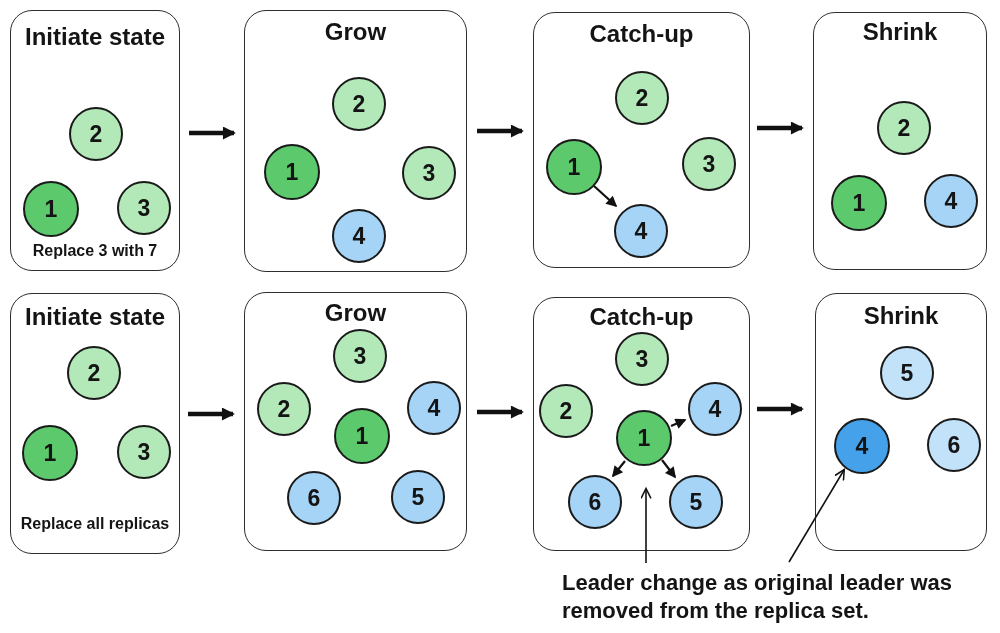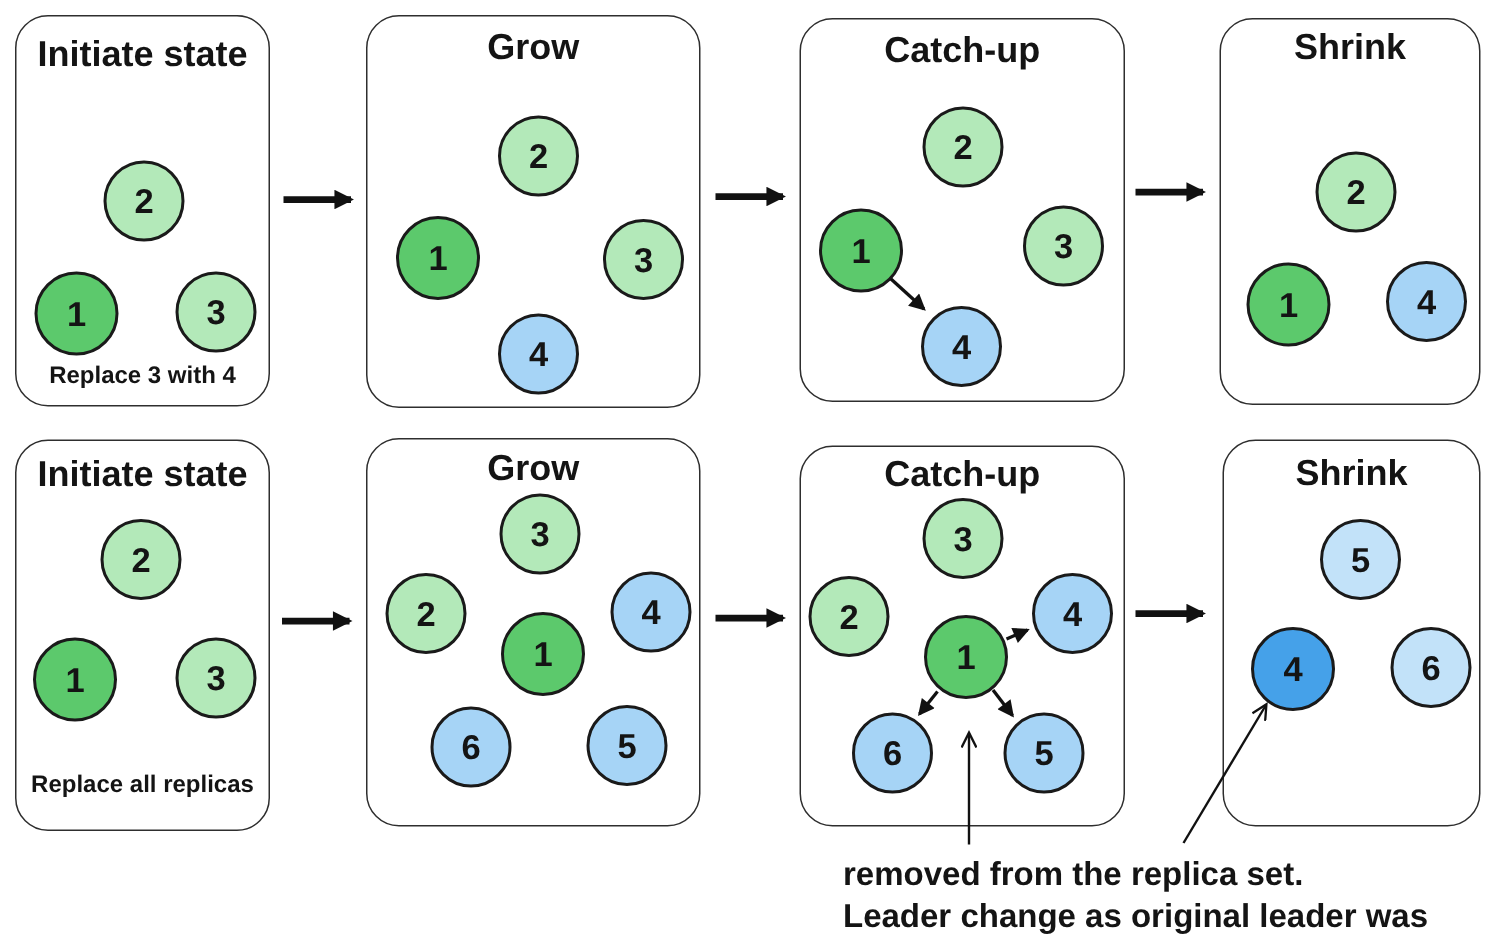--- a/index.html
+++ b/index.html
@@ -41,21 +41,21 @@
 <body>
 
 <div id="canvas">
 
   <div id="panels">
       <div class="panel" style="left: 10px; top: 10px; width: 170px; height: 261px;">
         <span class="panel-title" style="margin-top: 13px;">Initiate state</span>
         <div class="node" style="left: 58px; top: 96px; width: 54px; height: 54px; background: rgb(179, 233, 185);">2</div>
         <div class="node" style="left: 12px; top: 170px; width: 56px; height: 56px; background: rgb(92, 201, 108);">1</div>
         <div class="node" style="left: 106px; top: 170px; width: 54px; height: 54px; background: rgb(179, 233, 185);">3</div>
-        <div class="panel-note" style="top: 231px;">Replace 3 with 4</div>
+        <div class="panel-note" style="top: 231px;">Replace 3 with 7</div>
       </div>
       <div class="panel" style="left: 244px; top: 10px; width: 223px; height: 262px;">
         <span class="panel-title" style="margin-top: 8px;">Grow</span>
         <div class="node" style="left: 87px; top: 66px; width: 54px; height: 54px; background: rgb(179, 233, 185);">2</div>
         <div class="node" style="left: 19px; top: 133px; width: 56px; height: 56px; background: rgb(92, 201, 108);">1</div>
         <div class="node" style="left: 157px; top: 135px; width: 54px; height: 54px; background: rgb(179, 233, 185);">3</div>
         <div class="node" style="left: 87px; top: 198px; width: 54px; height: 54px; background: rgb(166, 212, 246);">4</div>
       </div>
       <div class="panel" style="left: 533px; top: 12px; width: 217px; height: 256px;">
         <span class="panel-title" style="margin-top: 8px;">Catch-up</span>
@@ -125,17 +125,17 @@
         <line x1="594" y1="186" x2="616" y2="206" class="arrow-sync" marker-end="url(#headSync)"></line>
         <line x1="671" y1="426" x2="685" y2="420" class="arrow-sync" marker-end="url(#headSync)"></line>
         <line x1="625" y1="461" x2="613" y2="476" class="arrow-sync" marker-end="url(#headSync)"></line>
         <line x1="662" y1="460" x2="675" y2="477" class="arrow-sync" marker-end="url(#headSync)"></line>
         <line x1="646" y1="563" x2="646" y2="489" class="arrow-note" marker-end="url(#headNote)"></line>
         <line x1="789" y1="562" x2="844" y2="470" class="arrow-note" marker-end="url(#headNote)"></line>
       </g>
   </svg>
 
   <div id="caption">
+    <span>Leader change as original leader was</span>
     <span>removed from the replica set.</span>
-    <span>Leader change as original leader was</span>
   </div>
 
 </div>
 
 </body></html>

